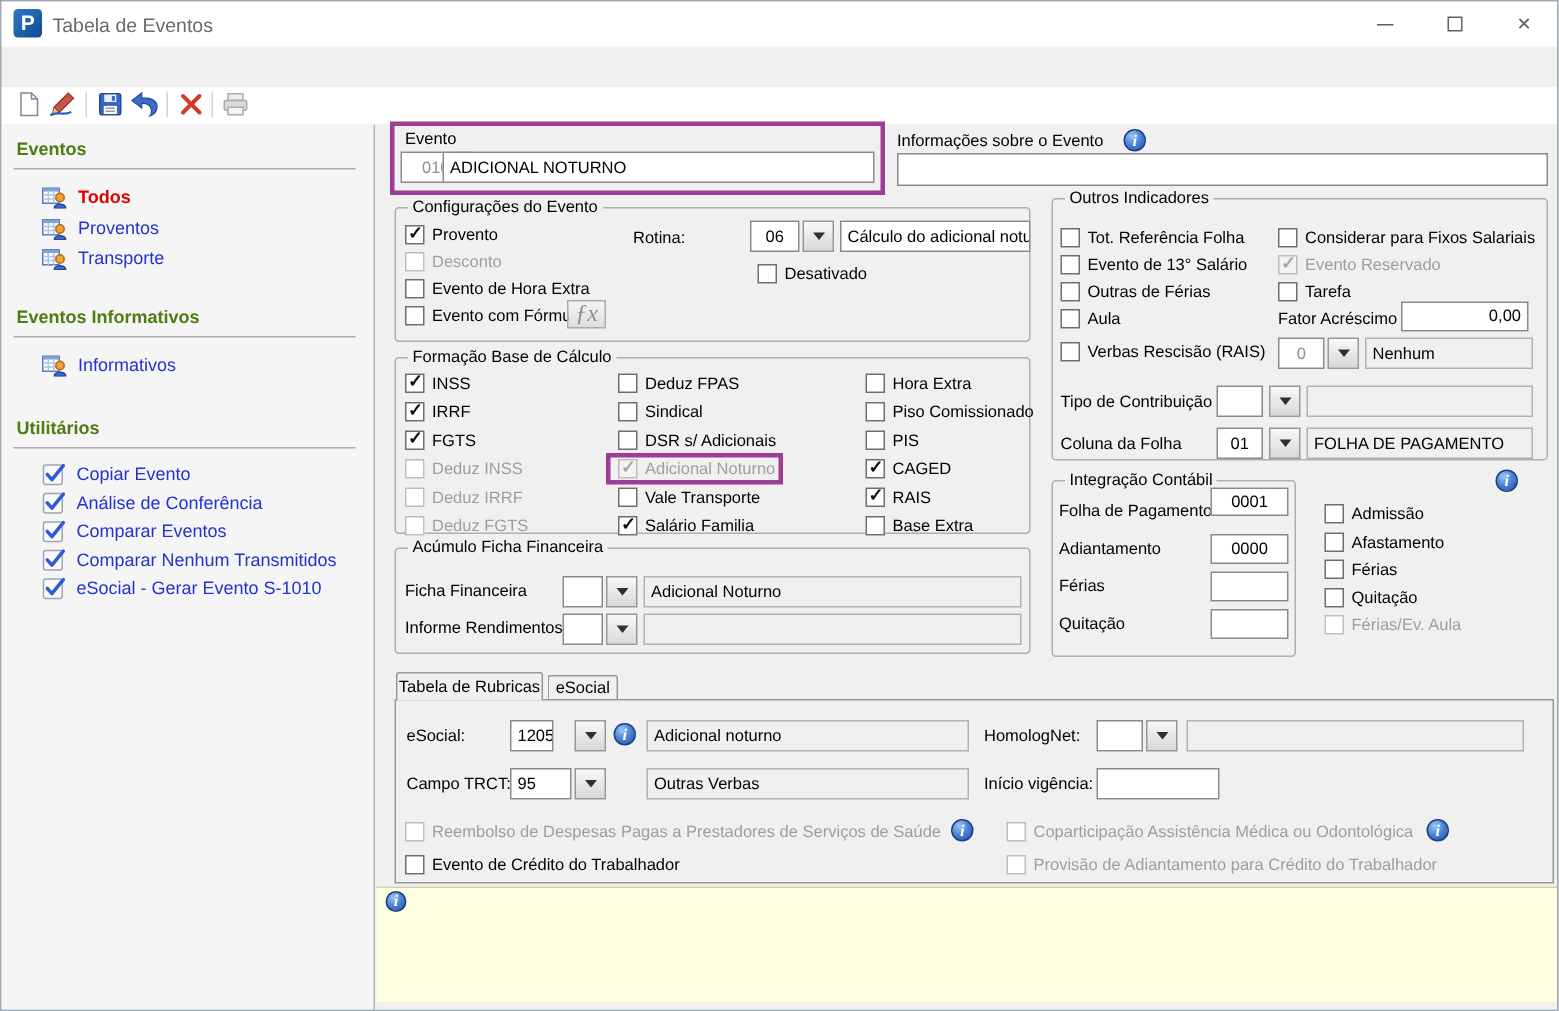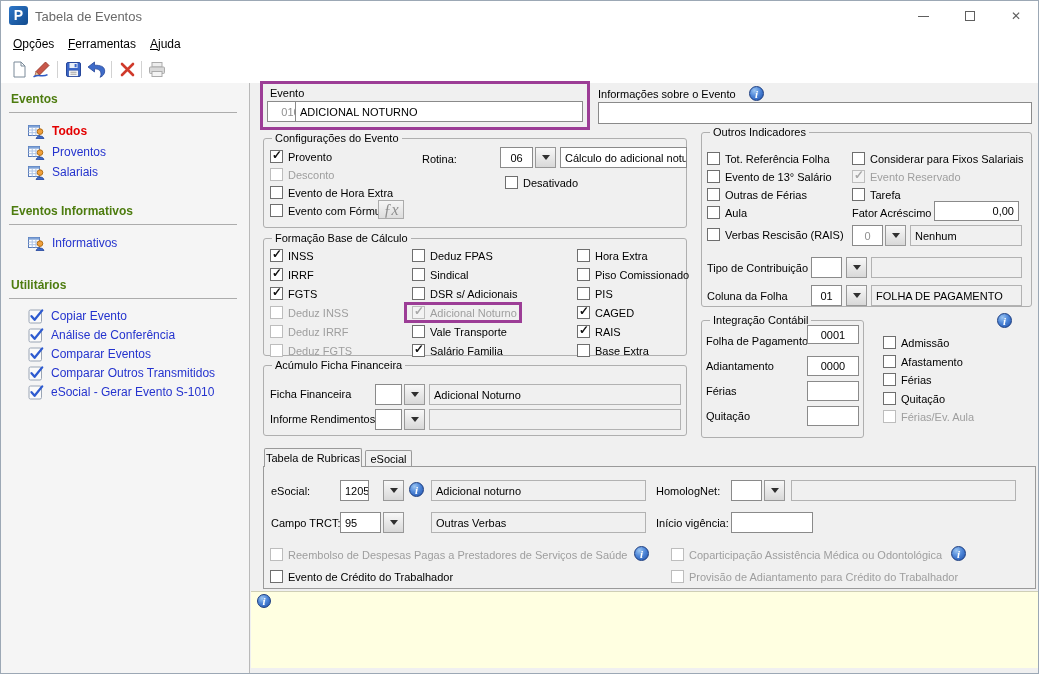--- a/index.html
+++ b/index.html
@@ -68,25 +68,20 @@
         <span class="g-min"></span>
       </div>
     <div class="winbtn" style="left:946px">
         <span class="g-max"></span>
       </div>
     <div class="winbtn" style="left:992px">
         <span class="g-close"></span>
       </div>
   </div>
 
-  <div class="menubar">
-    <div class="mi" style="left:12px"><span class="u">O</span><span>pções</span></div>
-    <div class="mi" style="left:67px"><span class="u">F</span><span>erramentas</span></div>
-    <div class="mi" style="left:149px"><span class="u">A</span><span>juda</span></div>
-  </div>
 
   <div class="toolbar">
     <button class="tbtn" style="left:7px">
       <svg width="16" height="17" viewBox="0 0 16 17">
           <path d="M3 1h7l4 4v11H3z" fill="#FFF" stroke="#7A8A99"></path>
           <path d="M10 1v4h4" fill="none" stroke="#7A8A99"></path>
         </svg>
     </button>
     <button class="tbtn" style="left:30px">
       <svg width="23" height="18" viewBox="0 0 23 18">
@@ -155,21 +150,21 @@
     <span>Proventos</span>
   </div>
   <div class="sitem" style="left:27px;top:162px">
     <svg width="17" height="16" viewBox="0 0 17 16">
         <rect x="0.5" y="2.5" width="11" height="10" fill="#FFF" stroke="#5578B8"></rect>
         <rect x="0.5" y="2.5" width="11" height="2.2" fill="#7FA3D8"></rect>
         <path d="M0.5 7 H11.5 M0.5 9.7 H11.5 M4.2 4.7 V12.5 M7.9 4.7 V12.5" stroke="#ADC2E4" fill="none"></path>
         <circle cx="12" cy="8.6" r="2.8" fill="#F0A03C" stroke="#B36E14"></circle>
         <path d="M8.2 15.8 C8.2 12.2 15.8 12.2 15.8 15.8 Z" fill="#3E6BC8" stroke="#27479B"></path>
       </svg>
-    <span>Salariais</span>
+    <span>Transporte</span>
   </div>
 
   <div class="sideh" style="left:10px;top:203px">Eventos Informativos</div>
   <div class="shr" style="left:8px;top:223px;width:228px"></div>
   <div class="sitem" style="left:27px;top:233px">
     <svg width="17" height="16" viewBox="0 0 17 16">
         <rect x="0.5" y="2.5" width="11" height="10" fill="#FFF" stroke="#5578B8"></rect>
         <rect x="0.5" y="2.5" width="11" height="2.2" fill="#7FA3D8"></rect>
         <path d="M0.5 7 H11.5 M0.5 9.7 H11.5 M4.2 4.7 V12.5 M7.9 4.7 V12.5" stroke="#ADC2E4" fill="none"></path>
         <circle cx="12" cy="8.6" r="2.8" fill="#F0A03C" stroke="#B36E14"></circle>
@@ -199,21 +194,21 @@
         <rect x="1" y="2" width="12.5" height="13" rx="1.5" fill="#FAFAFA" stroke="#9AA5B5"></rect>
         <path d="M3.5 8.2 L6.6 11.8 L14.2 2.4" fill="none" stroke="#2E5BD0" stroke-width="2.3" stroke-linecap="round" stroke-linejoin="round"></path>
       </svg>
     <span>Comparar Eventos</span>
   </div>
   <div class="sitem" style="left:27px;top:363px">
     <svg width="16" height="16" viewBox="0 0 16 16">
         <rect x="1" y="2" width="12.5" height="13" rx="1.5" fill="#FAFAFA" stroke="#9AA5B5"></rect>
         <path d="M3.5 8.2 L6.6 11.8 L14.2 2.4" fill="none" stroke="#2E5BD0" stroke-width="2.3" stroke-linecap="round" stroke-linejoin="round"></path>
       </svg>
-    <span>Comparar Outros Transmitidos</span>
+    <span>Comparar Nenhum Transmitidos</span>
   </div>
   <div class="sitem" style="left:27px;top:382px">
     <svg width="16" height="16" viewBox="0 0 16 16">
         <rect x="1" y="2" width="12.5" height="13" rx="1.5" fill="#FAFAFA" stroke="#9AA5B5"></rect>
         <path d="M3.5 8.2 L6.6 11.8 L14.2 2.4" fill="none" stroke="#2E5BD0" stroke-width="2.3" stroke-linecap="round" stroke-linejoin="round"></path>
       </svg>
     <span>eSocial - Gerar Evento S-1010</span>
   </div>
 
   <div class="hl" style="left:259px;top:80px;width:330px;height:49px"></div>

